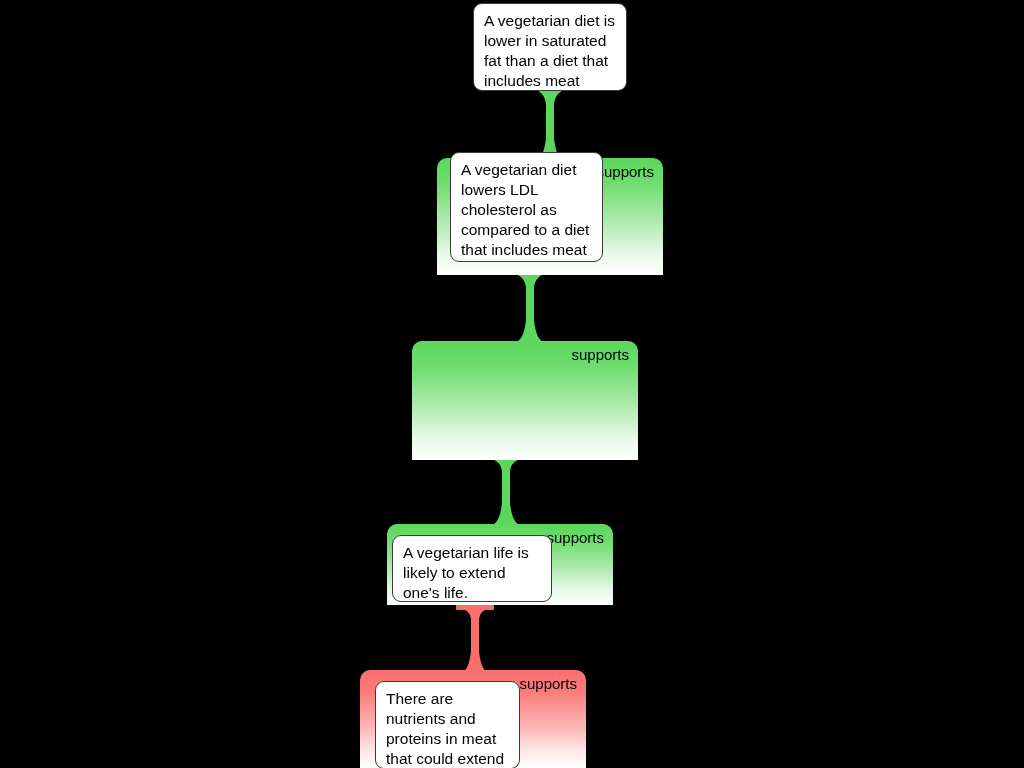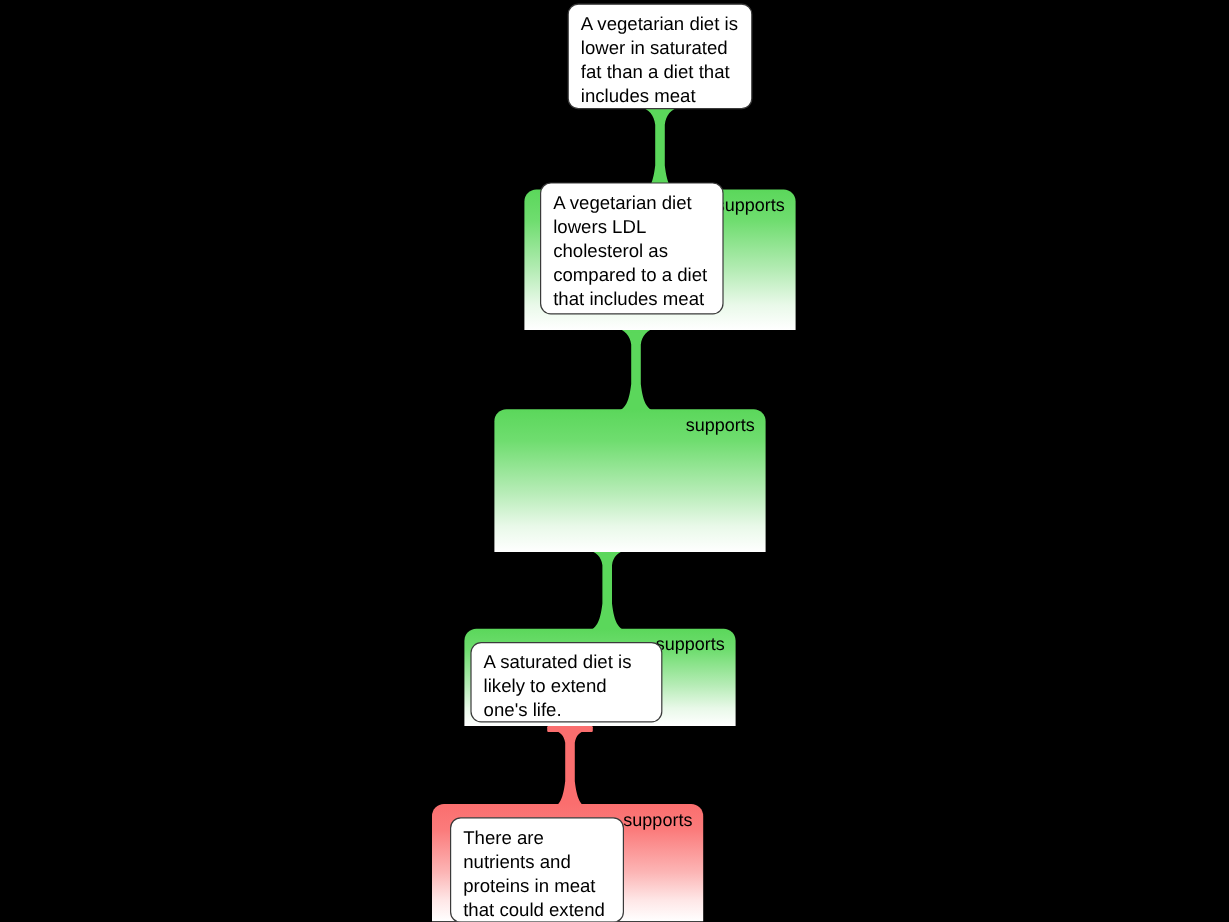--- a/index.html
+++ b/index.html
@@ -107,21 +107,21 @@
   <div class="connector" style="left:483px; top:457px; width:46px; height:70px;">
     <svg viewBox="0 0 46 70" preserveAspectRatio="none" aria-hidden="true">
       <path d="M0,70 C14,70 17,62 19,46 L19,14 C18,7 14,3 6,1 L40,1 C32,3 28,7 27,14 L27,46 C29,62 32,70 46,70 Z" fill="#5bd75b"></path>
       <rect x="15" y="0" width="16" height="5" fill="#5bd75b"></rect>
     </svg>
   </div>
 
   <div class="relation supports" style="left:387px; top:524px; width:226px; height:81px;">
     <span class="relation-label">supports</span>
   </div>
-  <div class="claim-box" style="left:392px; top:535px; width:160px; height:67px;">A saturated diet is likely to extend one's life.</div>
+  <div class="claim-box" style="left:392px; top:535px; width:160px; height:67px;">A vegetarian life is likely to extend one's life.</div>
 
   <div class="connector" style="left:452px; top:605px; width:46px; height:70px;">
     <svg viewBox="0 0 46 70" preserveAspectRatio="none" aria-hidden="true">
       <path d="M0,70 C14,70 17,62 19,46 L19,14 C18,8 15,5 10,4 L36,4 C31,5 28,8 27,14 L27,46 C29,62 32,70 46,70 Z" fill="#fa6e6e"></path>
       <rect x="4" y="0" width="38" height="5" rx="1" fill="#fa6e6e"></rect>
     </svg>
   </div>
 
   <div class="relation opposes" style="left:360px; top:670px; width:226px; height:98px;">
     <span class="relation-label">supports</span>

